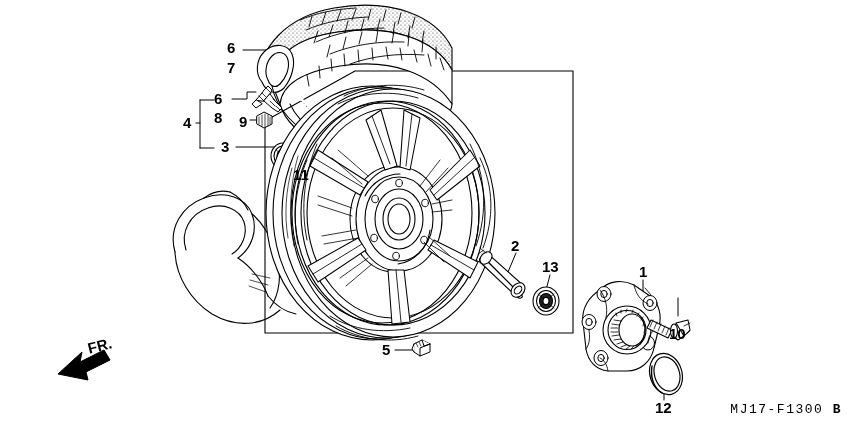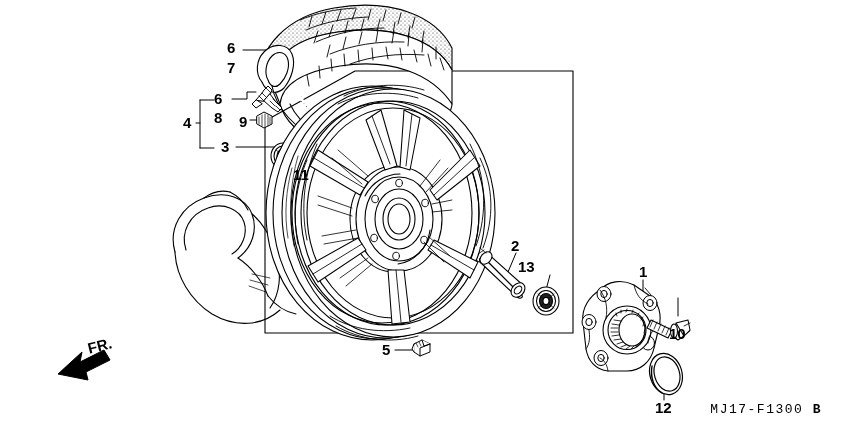--- a/index.html
+++ b/index.html
@@ -3,21 +3,21 @@
 <meta charset="utf-8">
 <style>
   html,body{margin:0;padding:0;background:#ffffff;}
   body{width:850px;height:425px;overflow:hidden;
        font-family:"Liberation Serif",serif;}
   #stage{position:relative;width:850px;height:425px;background:#fff;}
   #art{position:absolute;left:0;top:0;}
   .lbl{position:absolute;font-family:"Liberation Sans",sans-serif;
        font-weight:bold;font-size:15px;color:#000;line-height:1;
        letter-spacing:0px;white-space:nowrap;}
-  .partcode{position:absolute;right:28px;bottom:8px;
+  .partcode{position:absolute;right:8px;bottom:8px;
        font-family:"Liberation Mono",monospace;font-size:13px;
        letter-spacing:1.5px;color:#000;white-space:nowrap;}
   .partcode .suffix{font-weight:bold;}
   .frlabel{position:absolute;left:88px;top:340px;
        font-family:"Liberation Sans",sans-serif;font-weight:bold;
        font-size:15px;color:#000;transform:rotate(-14deg);
        transform-origin:0 50%;white-space:nowrap;}
 </style>
 </head>
 <body>
@@ -427,21 +427,21 @@
 
 <div class="lbl" style="left:227px;top:40px;">6</div>
 <div class="lbl" style="left:227px;top:60px;">7</div>
 <div class="lbl" style="left:214px;top:91px;">6</div>
 <div class="lbl" style="left:214px;top:110px;">8</div>
 <div class="lbl" style="left:239px;top:114px;">9</div>
 <div class="lbl" style="left:183px;top:115px;">4</div>
 <div class="lbl" style="left:221px;top:139px;">3</div>
 <div class="lbl" style="left:269px;top:167px;margin-left:24px;">11</div>
 <div class="lbl" style="left:511px;top:238px;">2</div>
-<div class="lbl" style="left:518px;top:259px;">13</div>
+<div class="lbl" style="left:542px;top:259px;">13</div>
 <div class="lbl" style="left:639px;top:264px;">1</div>
 <div class="lbl" style="left:669px;top:282px;margin-top:44px;">10</div>
 <div class="lbl" style="left:382px;top:342px;">5</div>
 <div class="lbl" style="left:655px;top:400px;">12</div>
 
 <div class="frlabel">FR.</div>
 
 <div class="partcode"><span>MJ17-F1300</span> <span class="suffix">B</span></div>
 
 </div>

